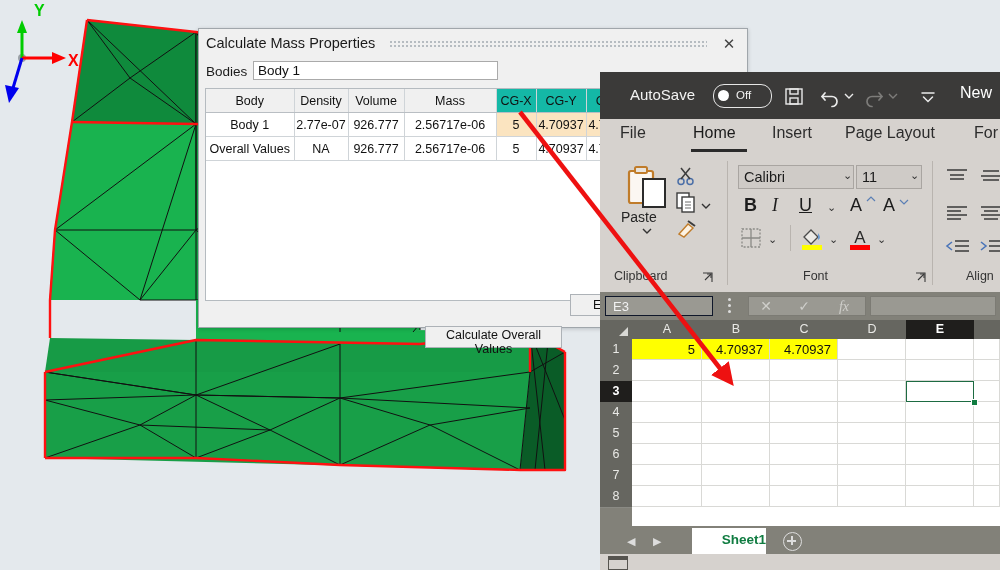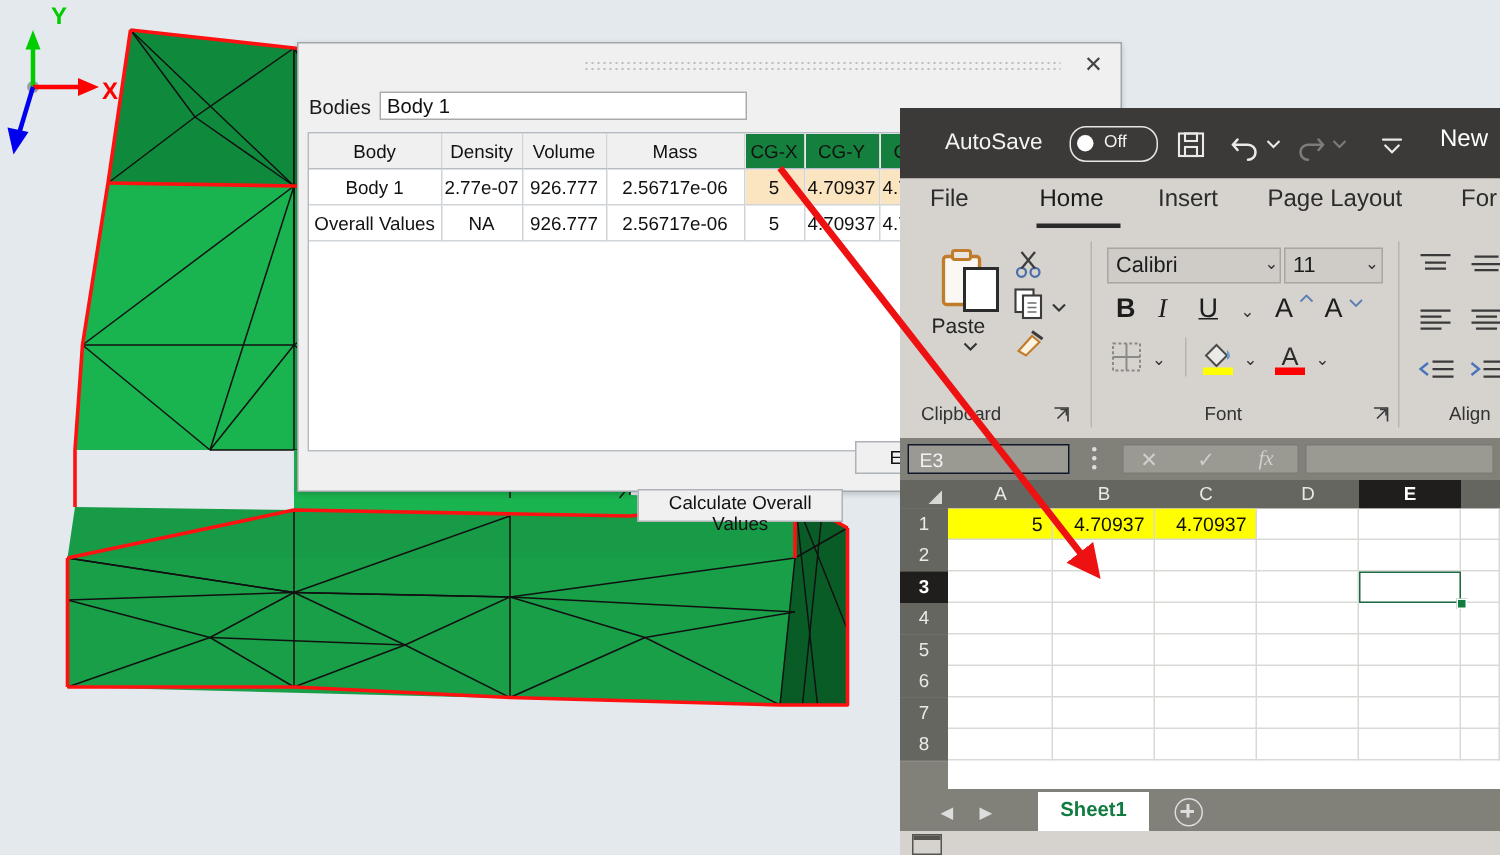--- a/index.html
+++ b/index.html
@@ -52,21 +52,21 @@
     position:absolute;left:6px;top:59px;width:536px;height:211px;
     background:#fff;border:1px solid #b5bbc0;
   }
   table.grid{border-collapse:collapse;width:100%;table-layout:fixed;}
   table.grid th,table.grid td{
     border-right:1px solid #cfd4d8;border-bottom:1px solid #cfd4d8;
     font-size:12.5px;color:#111;text-align:center;height:21px;font-weight:normal;
     white-space:nowrap;overflow:hidden;
   }
   table.grid th{background:#f0f0f0;border-bottom:1px solid #b9bec3;}
-  table.grid th.cg{background:#15803d;}
+  table.grid th.cg{background:#14b8a6;}
   table.grid td.cg-hl{background:#fbe4c0;}
 
   #calc-btn{
     position:absolute;left:226px;top:265px;width:137px;height:22px;
     background:#f0f0f0;border:1px solid #adb2b7;font-size:12.5px;color:#111;
     font-family:"Liberation Sans",sans-serif;cursor:pointer;margin-top:32px;
   }
   #export-btn{
     position:absolute;left:371px;top:265px;width:120px;height:22px;
     background:#f0f0f0;border:1px solid #adb2b7;font-size:12.5px;color:#111;
@@ -149,21 +149,21 @@
   .cell.hl{background:#ffff00;}
   #sel-box{position:absolute;border:1.6px solid #1d6b42;box-sizing:border-box;pointer-events:none;}
   #sel-handle{position:absolute;width:5px;height:5px;background:#107c41;border:1px solid #fff;}
 
   
   #sheetbar{position:absolute;left:0;top:454px;width:400px;height:28px;background:#828179;}
   .navarrow{position:absolute;top:9px;font-size:11px;color:#ddd;cursor:pointer;}
   #sheet-tab{
     position:absolute;left:92px;top:2px;width:74px;height:26px;background:#fff;
     border-bottom:2.5px solid #107c41;font-size:13.5px;color:#107c41;font-weight:bold;
-    text-align:center;line-height:24px;cursor:pointer;
+    text-align:right;line-height:24px;cursor:pointer;
   }
   #add-sheet{position:absolute;left:183px;top:6px;width:17px;height:17px;border:1.5px solid #ddd;border-radius:50%;cursor:pointer;}
   #add-sheet:before,#add-sheet:after{content:"";position:absolute;background:#ddd;}
   #add-sheet:before{left:3px;top:7px;width:9px;height:1.5px;}
   #add-sheet:after{left:7px;top:3px;width:1.5px;height:9px;}
   #statusbar{position:absolute;left:0;top:482px;width:400px;height:16px;background:#d6d2ce;}
   #sb-icon{position:absolute;left:8px;top:2px;width:18px;height:12px;border:1.5px solid #56544f;}
   #sb-icon:after{content:"";position:absolute;left:0;top:0;width:100%;height:3px;background:#56544f;}
 
   
@@ -287,20 +287,21 @@
   <line x1="22" y1="58" x2="55" y2="58" stroke="#ff0000" stroke-width="3"></line>
   <polygon points="66,58 52,52 52,64" fill="#ff0000"></polygon>
   <line x1="22" y1="58" x2="13" y2="88" stroke="#0000ee" stroke-width="3"></line>
   <polygon points="9,103 19,88 5,85" fill="#0000ee"></polygon>
   <text x="34" y="16" fill="#00cc00" font-size="16" font-weight="bold" font-family="Liberation Sans, sans-serif">Y</text>
   <text x="68" y="66" fill="#ff0000" font-size="16" font-weight="bold" font-family="Liberation Sans, sans-serif">X</text>
 </svg>
 
 <div class="abs" id="mass-dialog">
   <div id="dialog-titlebar">
+    <div id="dialog-title">Calculate Mass Properties</div>
     <div id="dialog-grip"></div>
     <div id="dialog-close">✕</div>
   </div>
 
   <div id="bodies-row">
     <div id="bodies-label">Bodies</div>
     <input id="bodies-input" type="text" value="Body 1" style="">
   </div>
 
   <div id="mass-table">

